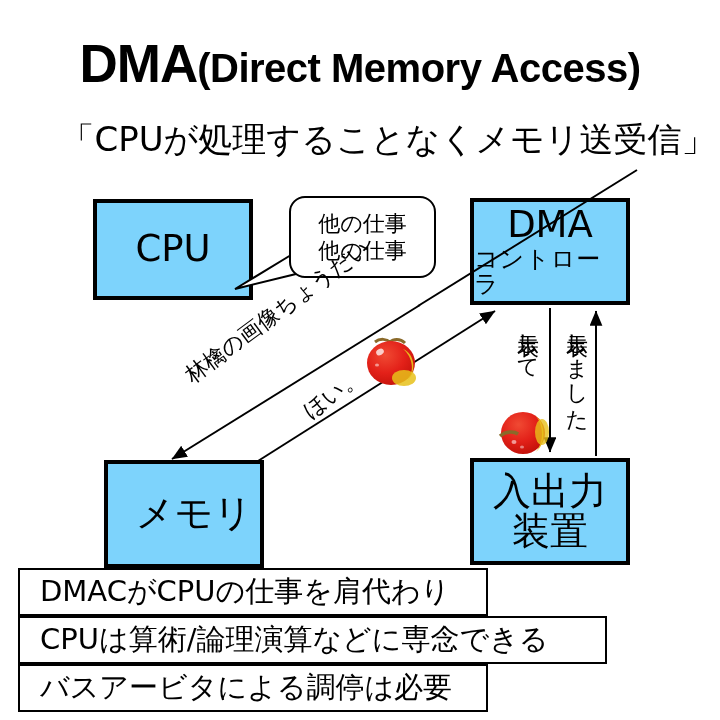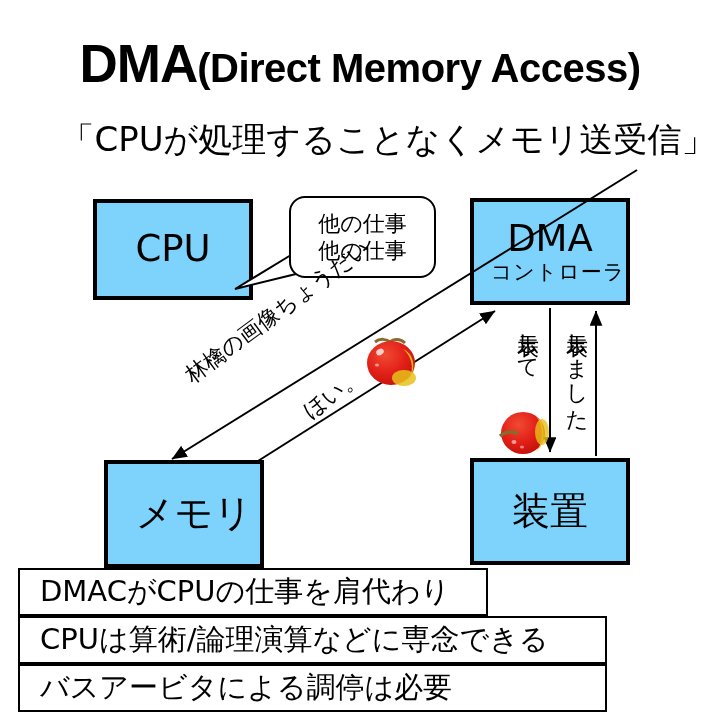--- a/index.html
+++ b/index.html
@@ -44,21 +44,21 @@
     align-items:center;justify-content:center;
     line-height:1.05;
   }
   #box-cpu{left:93px;top:199px;width:160px;height:101px;}
   #box-dma{left:470px;top:198px;width:160px;height:107px;}
   #box-mem{left:104px;top:460px;width:160px;height:108px;padding-left:20px;}
   #box-io {left:470px;top:458px;width:160px;height:107px;}
 
   .nlabel-lg{font-size:37px;font-family:"DejaVu Sans",sans-serif;}
   .nlabel-md{font-size:38px;font-family:"DejaVu Sans",sans-serif;}
-  .nlabel-sm{font-size:21px;font-family:"DejaVu Sans",sans-serif;letter-spacing:1px;margin-top:2px;margin-left:16px;}
+  .nlabel-sm{font-size:24px;font-family:"DejaVu Sans",sans-serif;letter-spacing:1px;margin-top:2px;}
 
   
   #bubble{
     position:absolute;left:289px;top:196px;width:147px;height:82px;
     border:2px solid #000;border-radius:16px;background:#fff;
     display:flex;flex-direction:column;
     align-items:center;justify-content:center;
     box-sizing:border-box;
     font-size:22px;line-height:1.25;
     font-family:"DejaVu Sans",sans-serif;
@@ -100,21 +100,21 @@
     box-sizing:border-box;
     display:flex;align-items:center;
     padding-left:20px;
     font-size:29px;
     font-family:"DejaVu Sans",sans-serif;
     white-space:nowrap;
     z-index:6;
   }
   #bul0{left:18px;top:568px;width:470px;height:48px;}
   #bul1{left:18px;top:616px;width:589px;height:48px;}
-  #bul2{left:18px;top:664px;width:589px;height:48px;text-align:right;}
+  #bul2{left:18px;top:664px;width:470px;height:48px;text-align:right;}
 </style>
 </head>
 <body>
 
 <div id="stage">
 
   <div class="title">
     <span class="main">DMA</span><span class="sub">(Direct Memory Access)</span>
   </div>
   <div class="subtitle">「CPUが処理することなくメモリ送受信」</div>
@@ -147,20 +147,21 @@
   <div class="nodebox" id="box-dma">
     <div class="nlabel-lg">DMA</div>
     <div class="nlabel-sm">コントローラ</div>
   </div>
 
   <div class="nodebox" id="box-mem">
     <div class="nlabel-md">メモリ</div>
   </div>
 
   <div class="nodebox" id="box-io">
+    <div class="nlabel-md">入出力</div>
     <div class="nlabel-md">装置</div>
   </div>
 
   <div id="bubble">
     <div>他の仕事</div>
     <div>他の仕事</div>
   </div>
 
   <div class="rotlabel" id="lbl-req">林檎の画像ちょうだい</div>
   <div class="rotlabel" id="lbl-hoi">ほい。</div>

